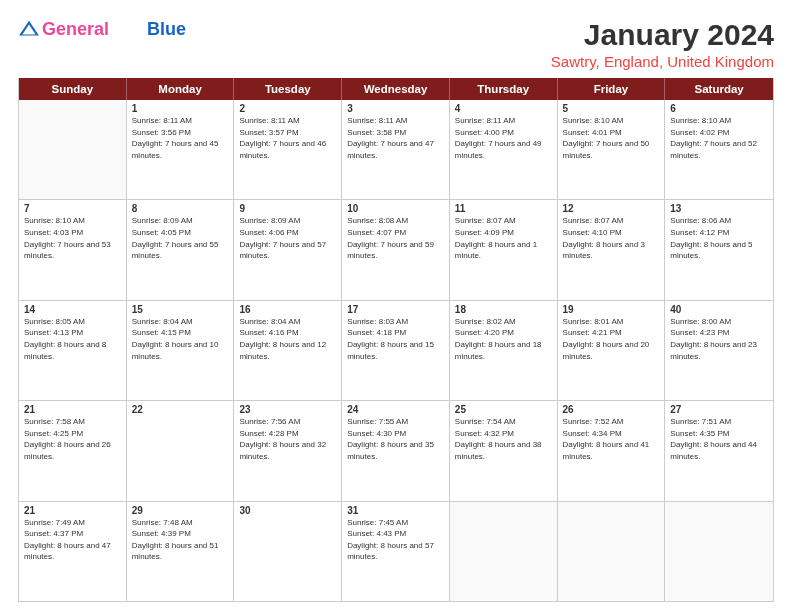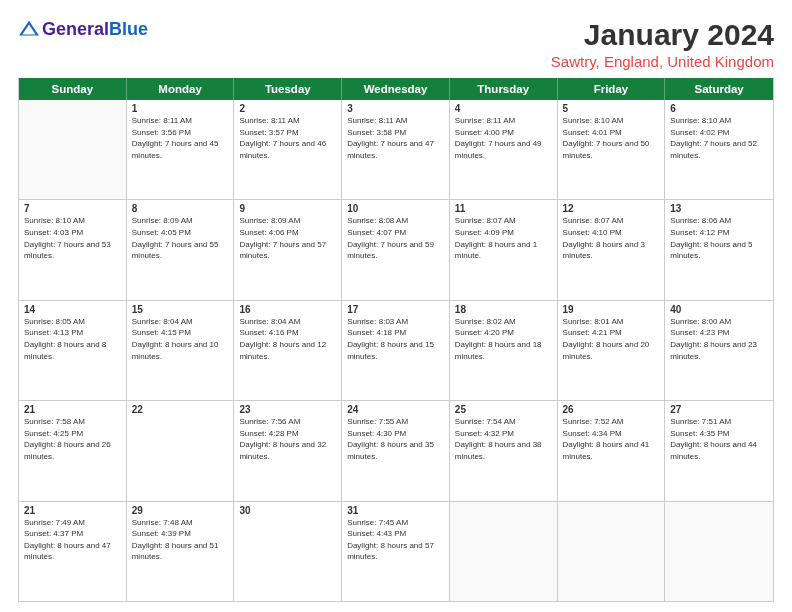--- a/index.html
+++ b/index.html
@@ -28,22 +28,22 @@
       flex-direction: column;
       align-items: flex-start;
     }
     .logo-text {
       display: flex;
       align-items: center;
       font-size: 18px;
       font-weight: bold;
       color: #333;
     }
-    .logo-general { color: #4c1d95; }
-    .logo-blue { color: #1565c0; }
+    .logo-general { color: #ec4899; }
+    .logo-blue { color: #1565c0; padding-left: 38px; }
     .logo-icon {
       width: 22px;
       height: 22px;
       margin-right: 2px;
     }
     .title-block {
       text-align: right;
     }
     .main-title {
       font-size: 30px;
@@ -59,21 +59,21 @@
     .calendar {
       flex: 1;
       display: flex;
       flex-direction: column;
       border: 1px solid #ccc;
       border-top: none;
     }
     .cal-header {
       display: grid;
       grid-template-columns: repeat(7, 1fr);
-      background: #15803d;
+      background: #7f1d1d;
     }
     .cal-header-cell {
       color: #fff;
       text-align: center;
       font-size: 11.5px;
       font-weight: bold;
       padding: 5px 2px;
       border-right: 1px solid rgba(255,255,255,0.3);
     }
     .cal-header-cell:last-child { border-right: none; }

